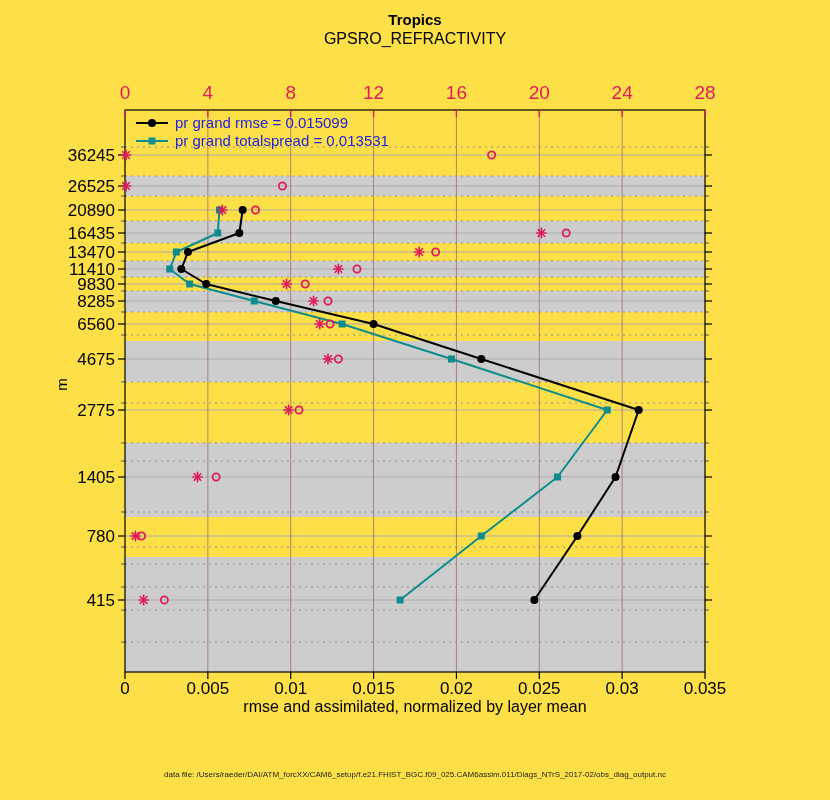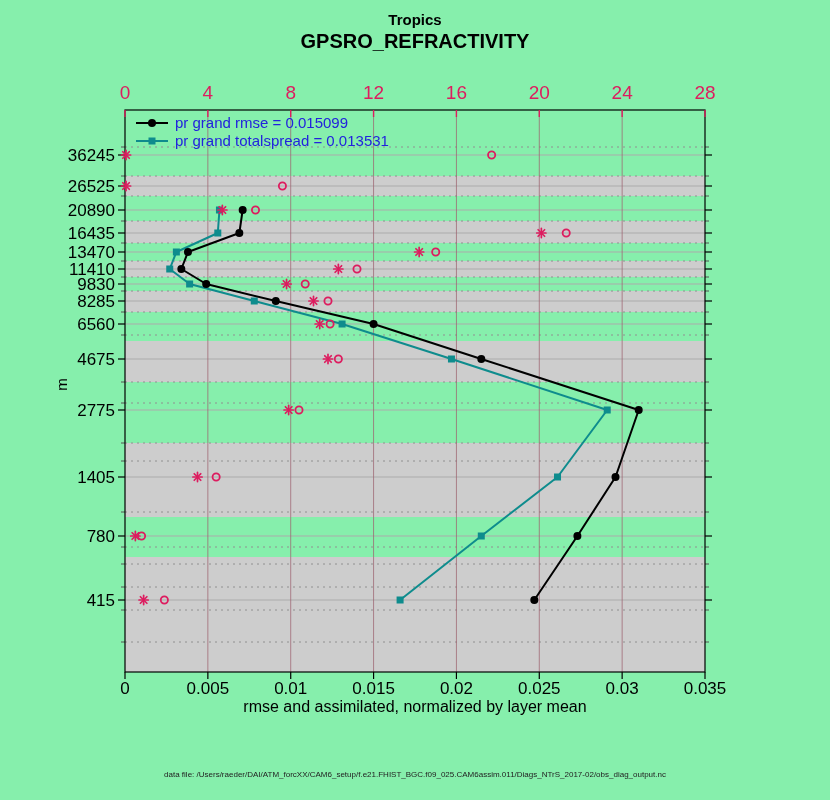--- a/index.html
+++ b/index.html
@@ -1,21 +1,21 @@
 <!DOCTYPE html>
 <html><head>
 <meta charset="utf-8">
 <style>
   html,body{margin:0;padding:0;background:#ffffff;}
-  .fig{position:relative;width:830px;height:800px;background:#86efac;overflow:hidden;
+  .fig{position:relative;width:830px;height:800px;background:#fde047;overflow:hidden;
        font-family:"Liberation Sans", sans-serif;}
   .fig svg{position:absolute;left:0;top:0;}
   .txt{position:absolute;left:125px;width:580px;text-align:center;color:#000;}
   .title{top:11px;font-size:15px;font-weight:bold;}
-  .subtitle{top:30px;font-size:20px;font-weight:bold;}
+  .subtitle{top:30px;font-size:16px;font-weight:normal;}
   .top-axis-label{top:54px;font-size:15px;}
   .xlabel{top:698px;font-size:16px;}
   .dateline{top:718px;font-size:16px;}
   .ylabel{position:absolute;left:46px;top:376px;width:30px;text-align:center;
           font-size:15px;transform:rotate(-90deg);color:#000;}
   .footer{position:absolute;left:0;top:770px;width:830px;text-align:center;
           font-size:8px;color:#222;}
   svg text{font-family:"Liberation Sans", sans-serif;}
 </style>
 </head>

